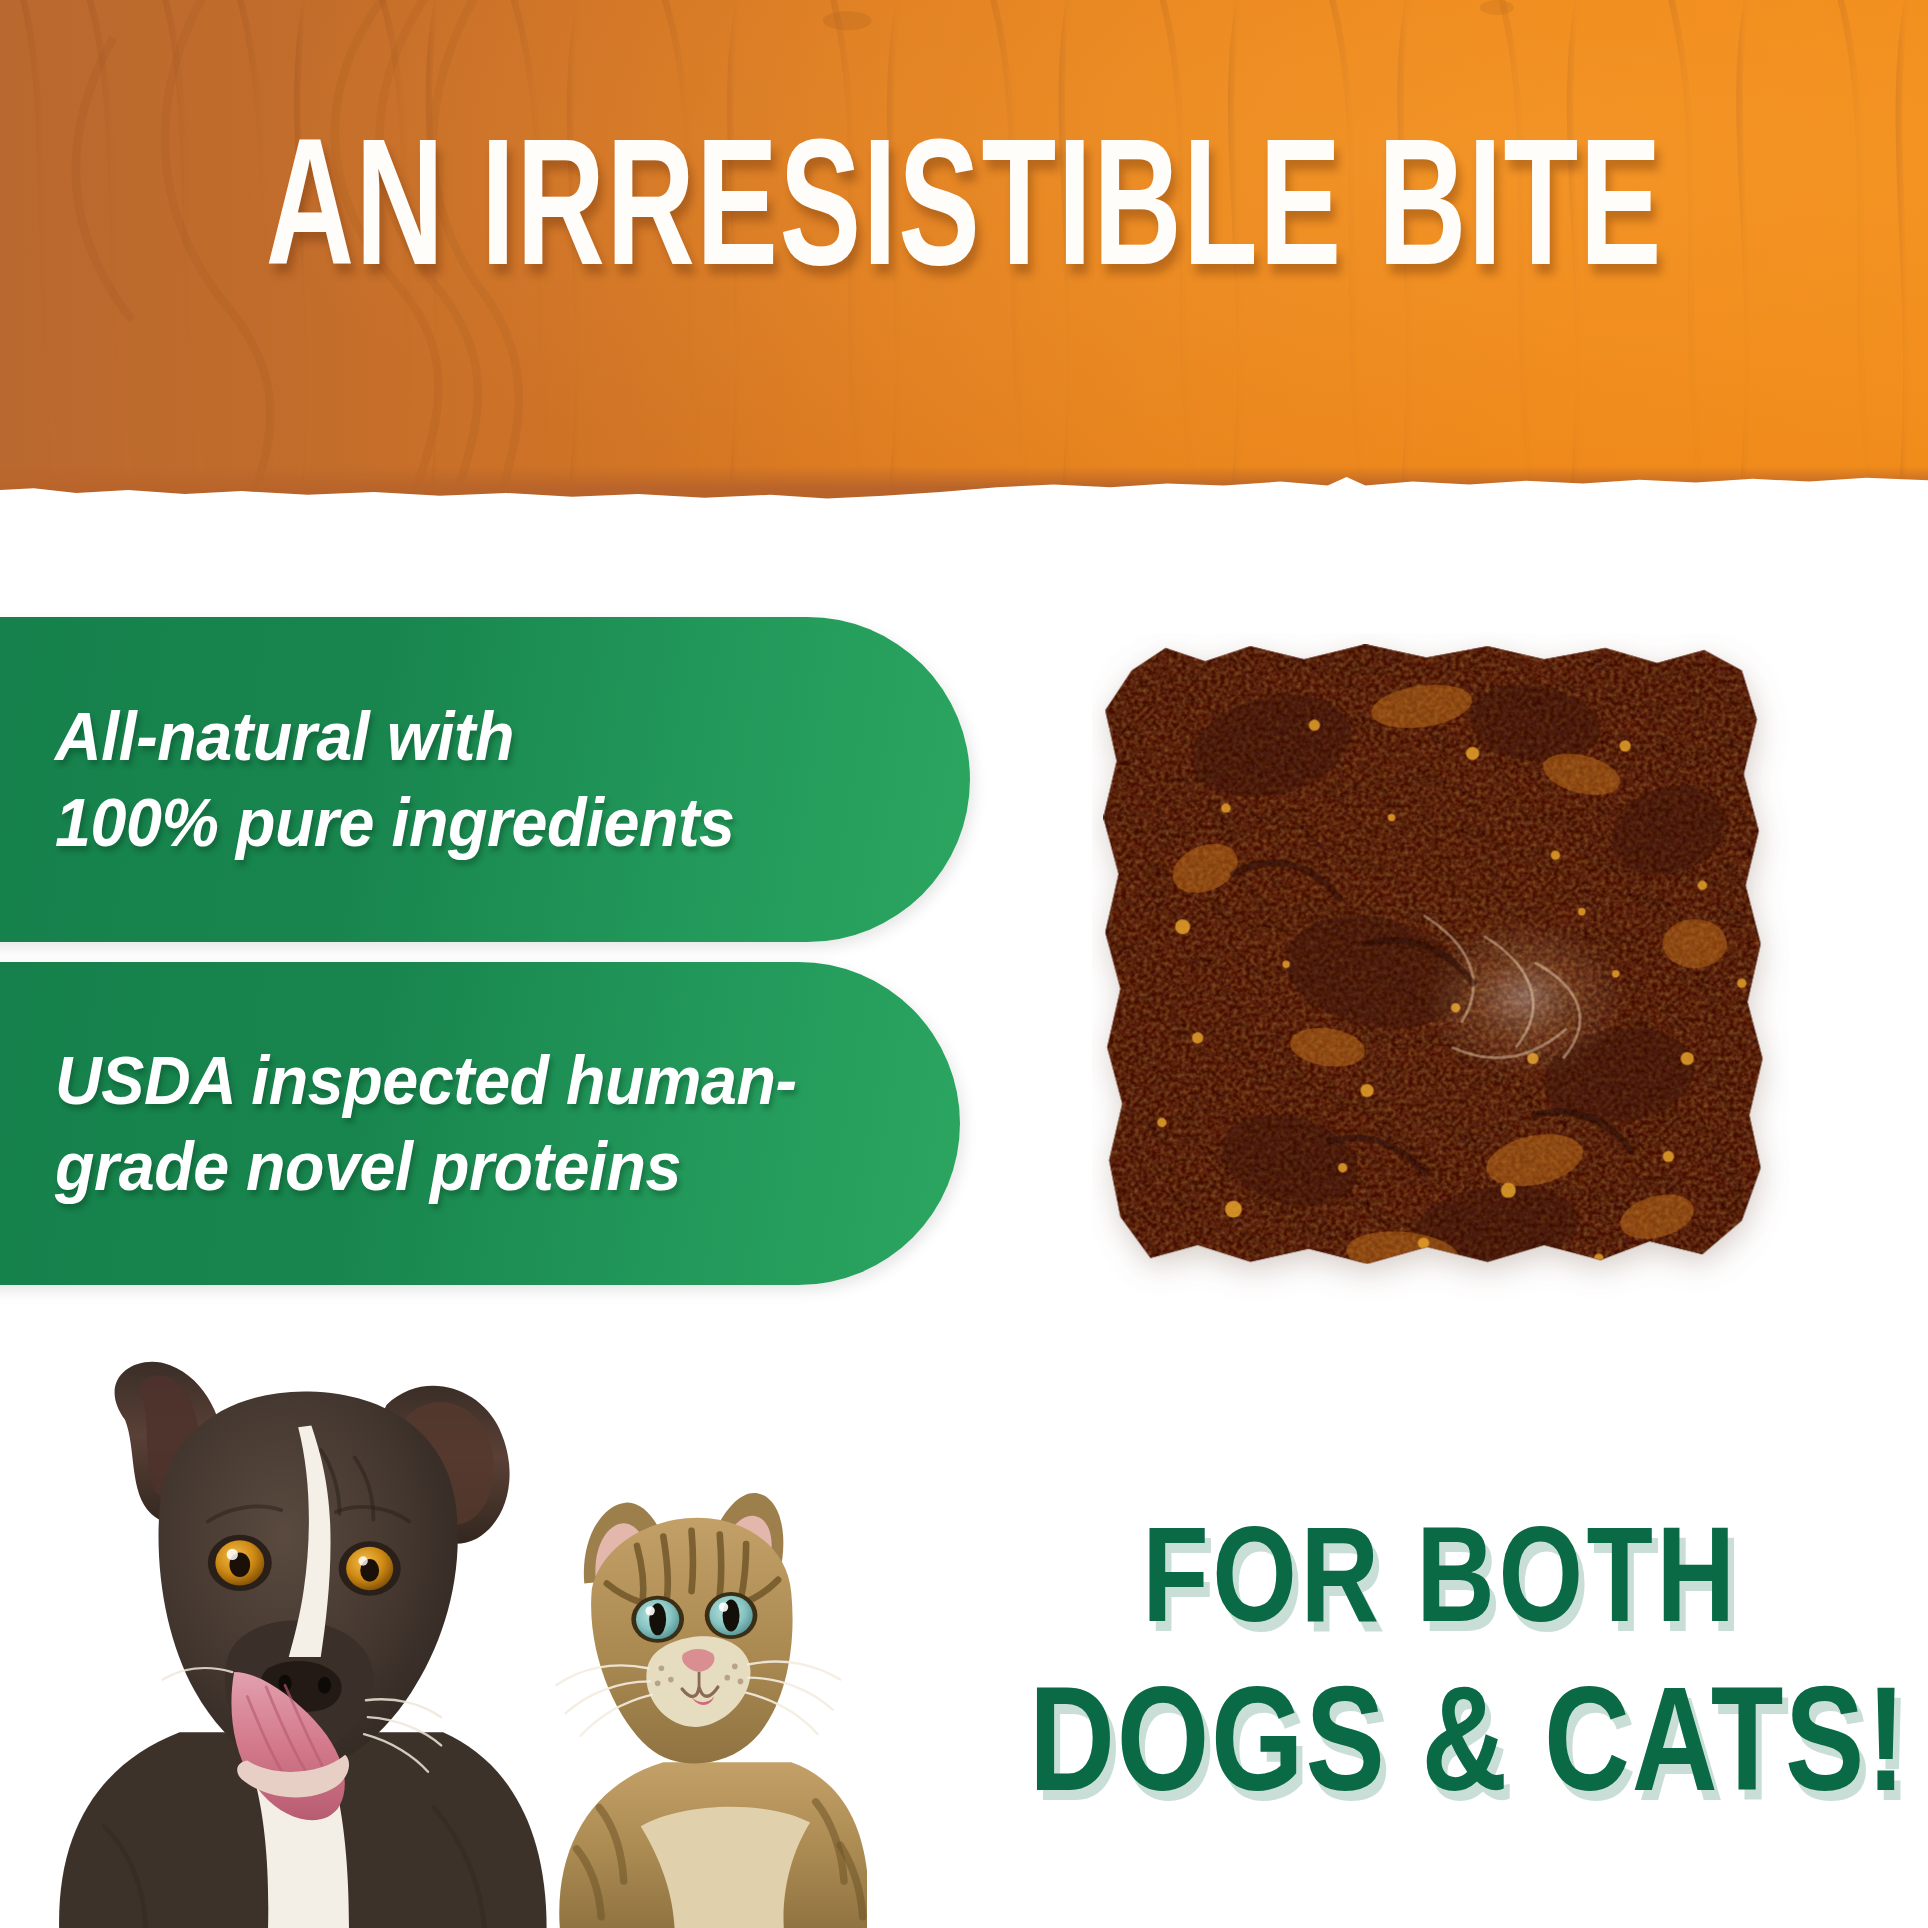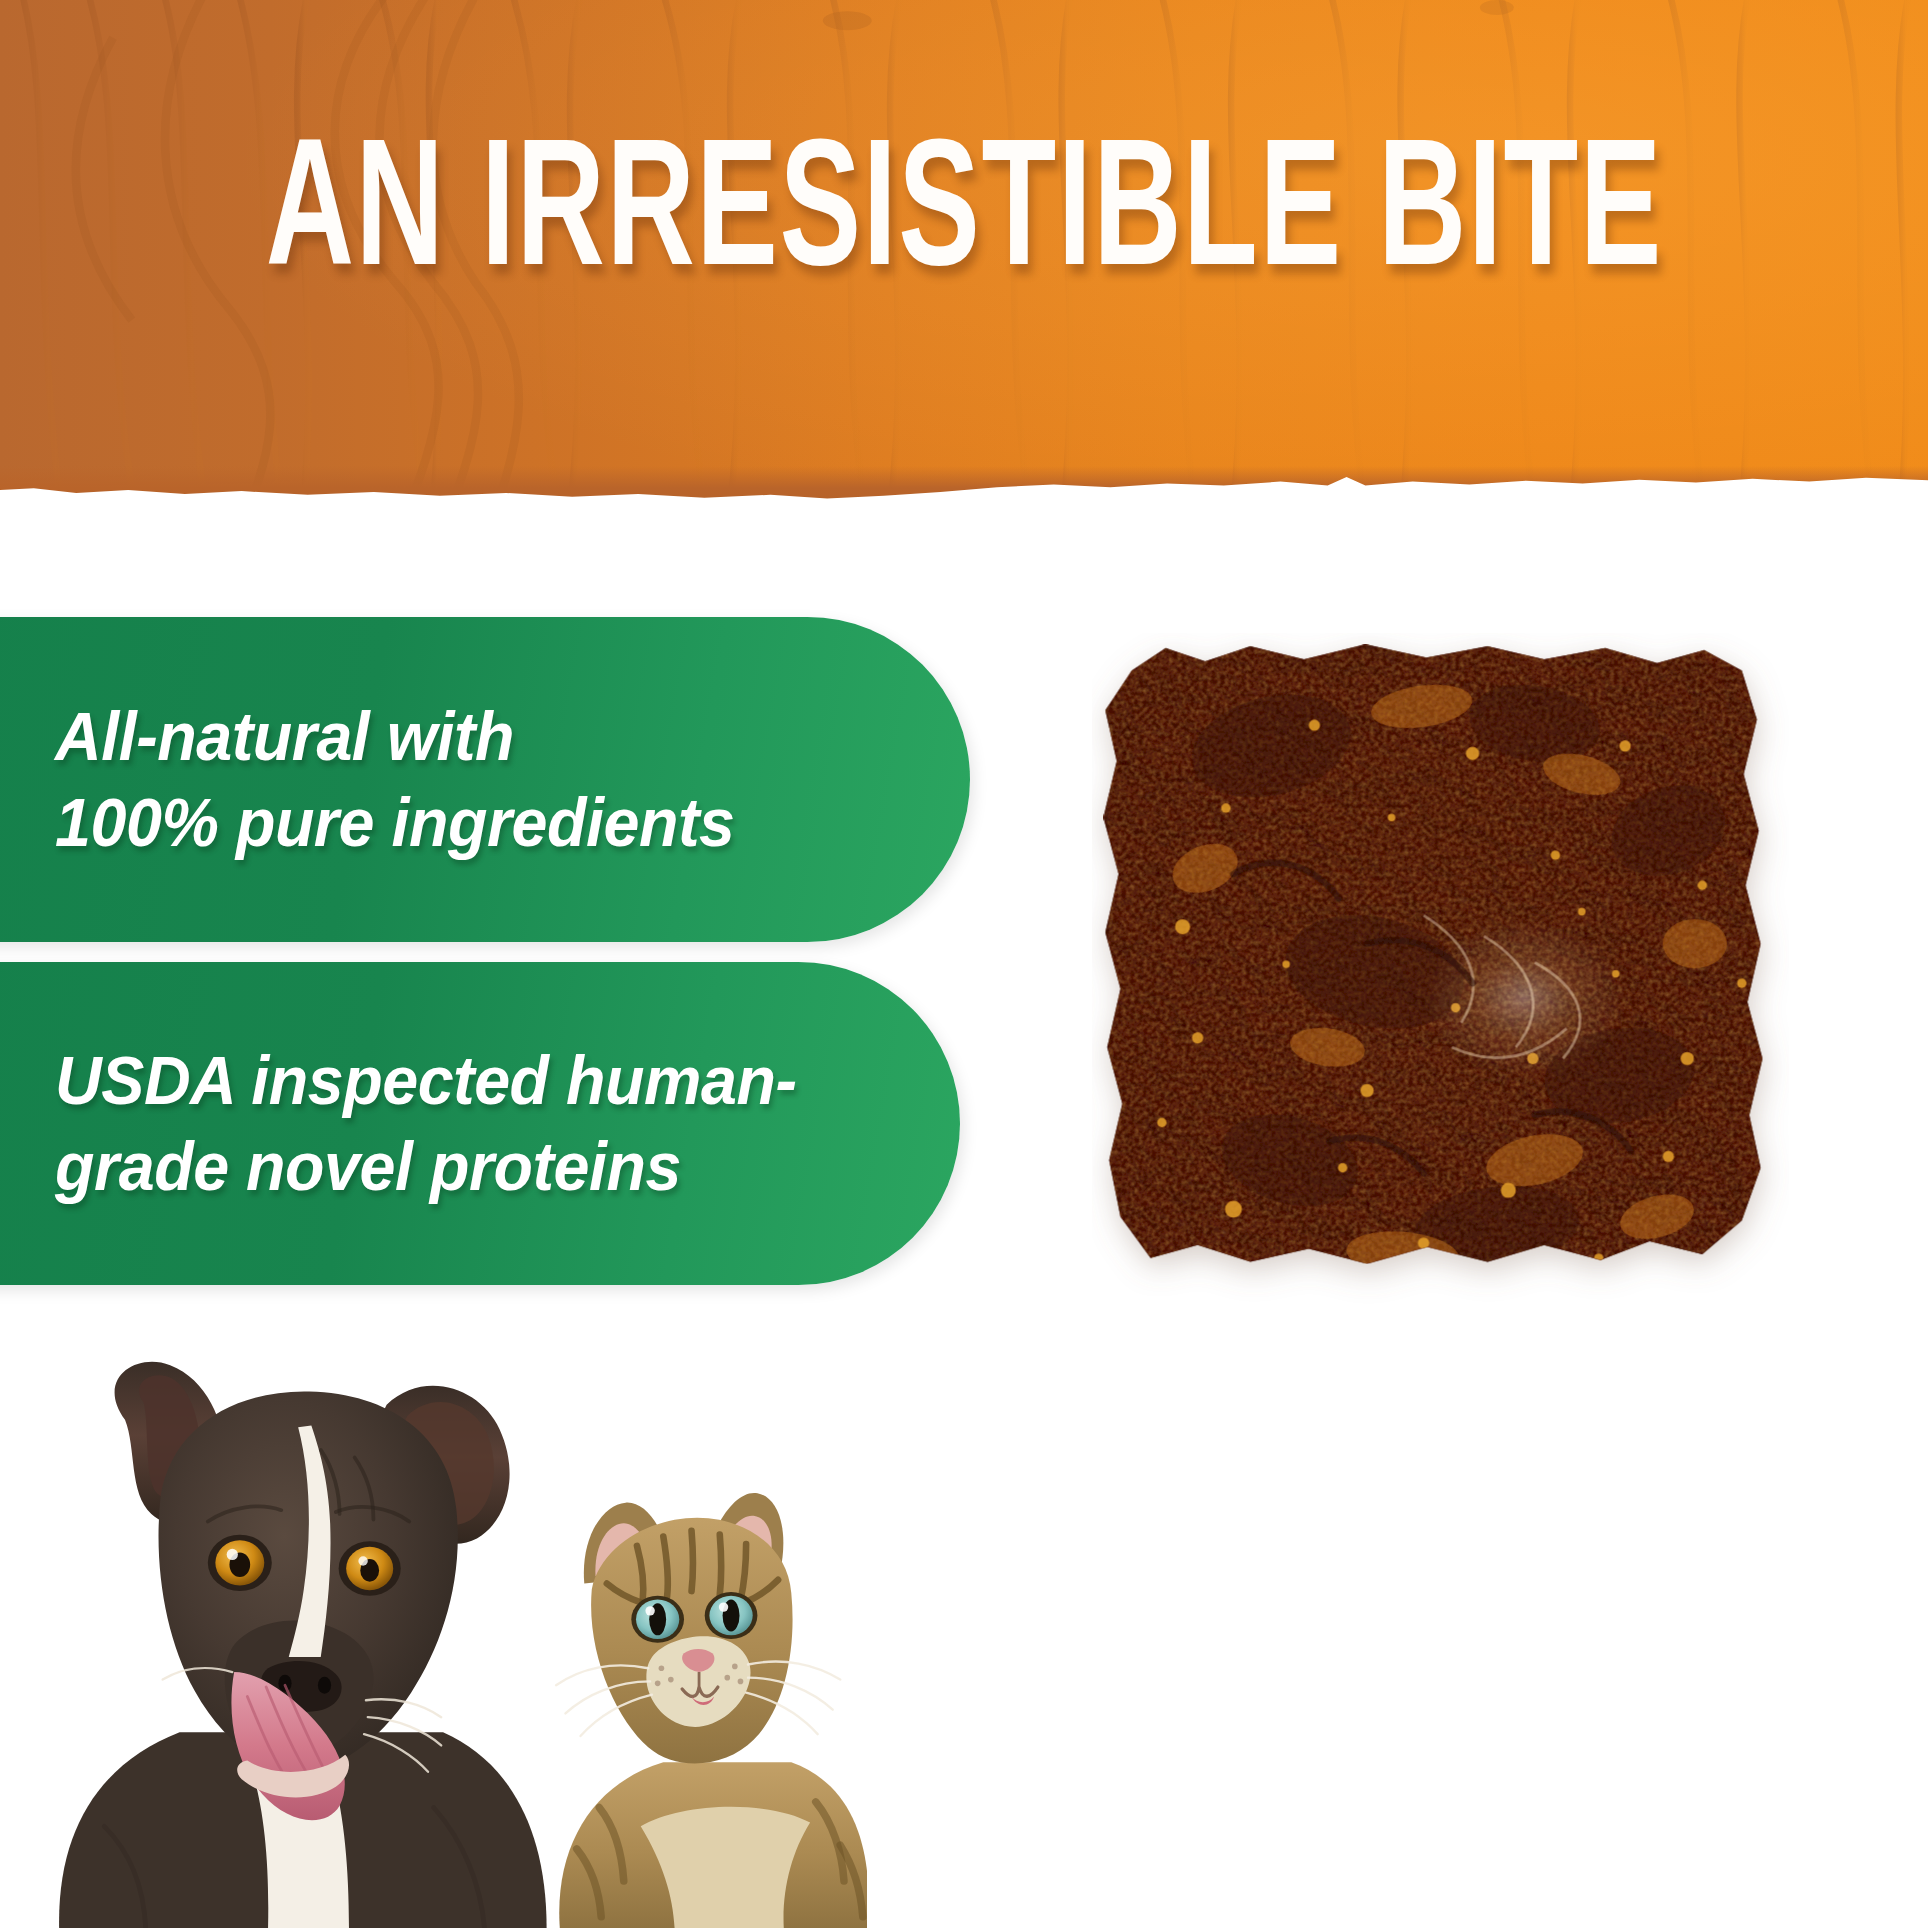--- a/index.html
+++ b/index.html
@@ -466,15 +466,19 @@
 
       <g stroke="#6d5326" stroke-opacity=".55" stroke-width="8" fill="none" stroke-linecap="round">
         <path d="M596,500 C612,520 620,548 622,578"></path>
         <path d="M572,544 C588,564 596,590 598,616"></path>
         <path d="M826,494 C844,516 854,548 856,578"></path>
         <path d="M852,540 C866,562 874,590 876,616"></path>
       </g>
     </g>
   </svg>
 
+  <div id="cta">
+    <span class="cta-line" id="cta-line-1">FOR BOTH</span>
+    <span class="cta-line" id="cta-line-2">DOGS &amp; CATS!</span>
+  </div>
 
 </div>
 
 
 </body></html>

